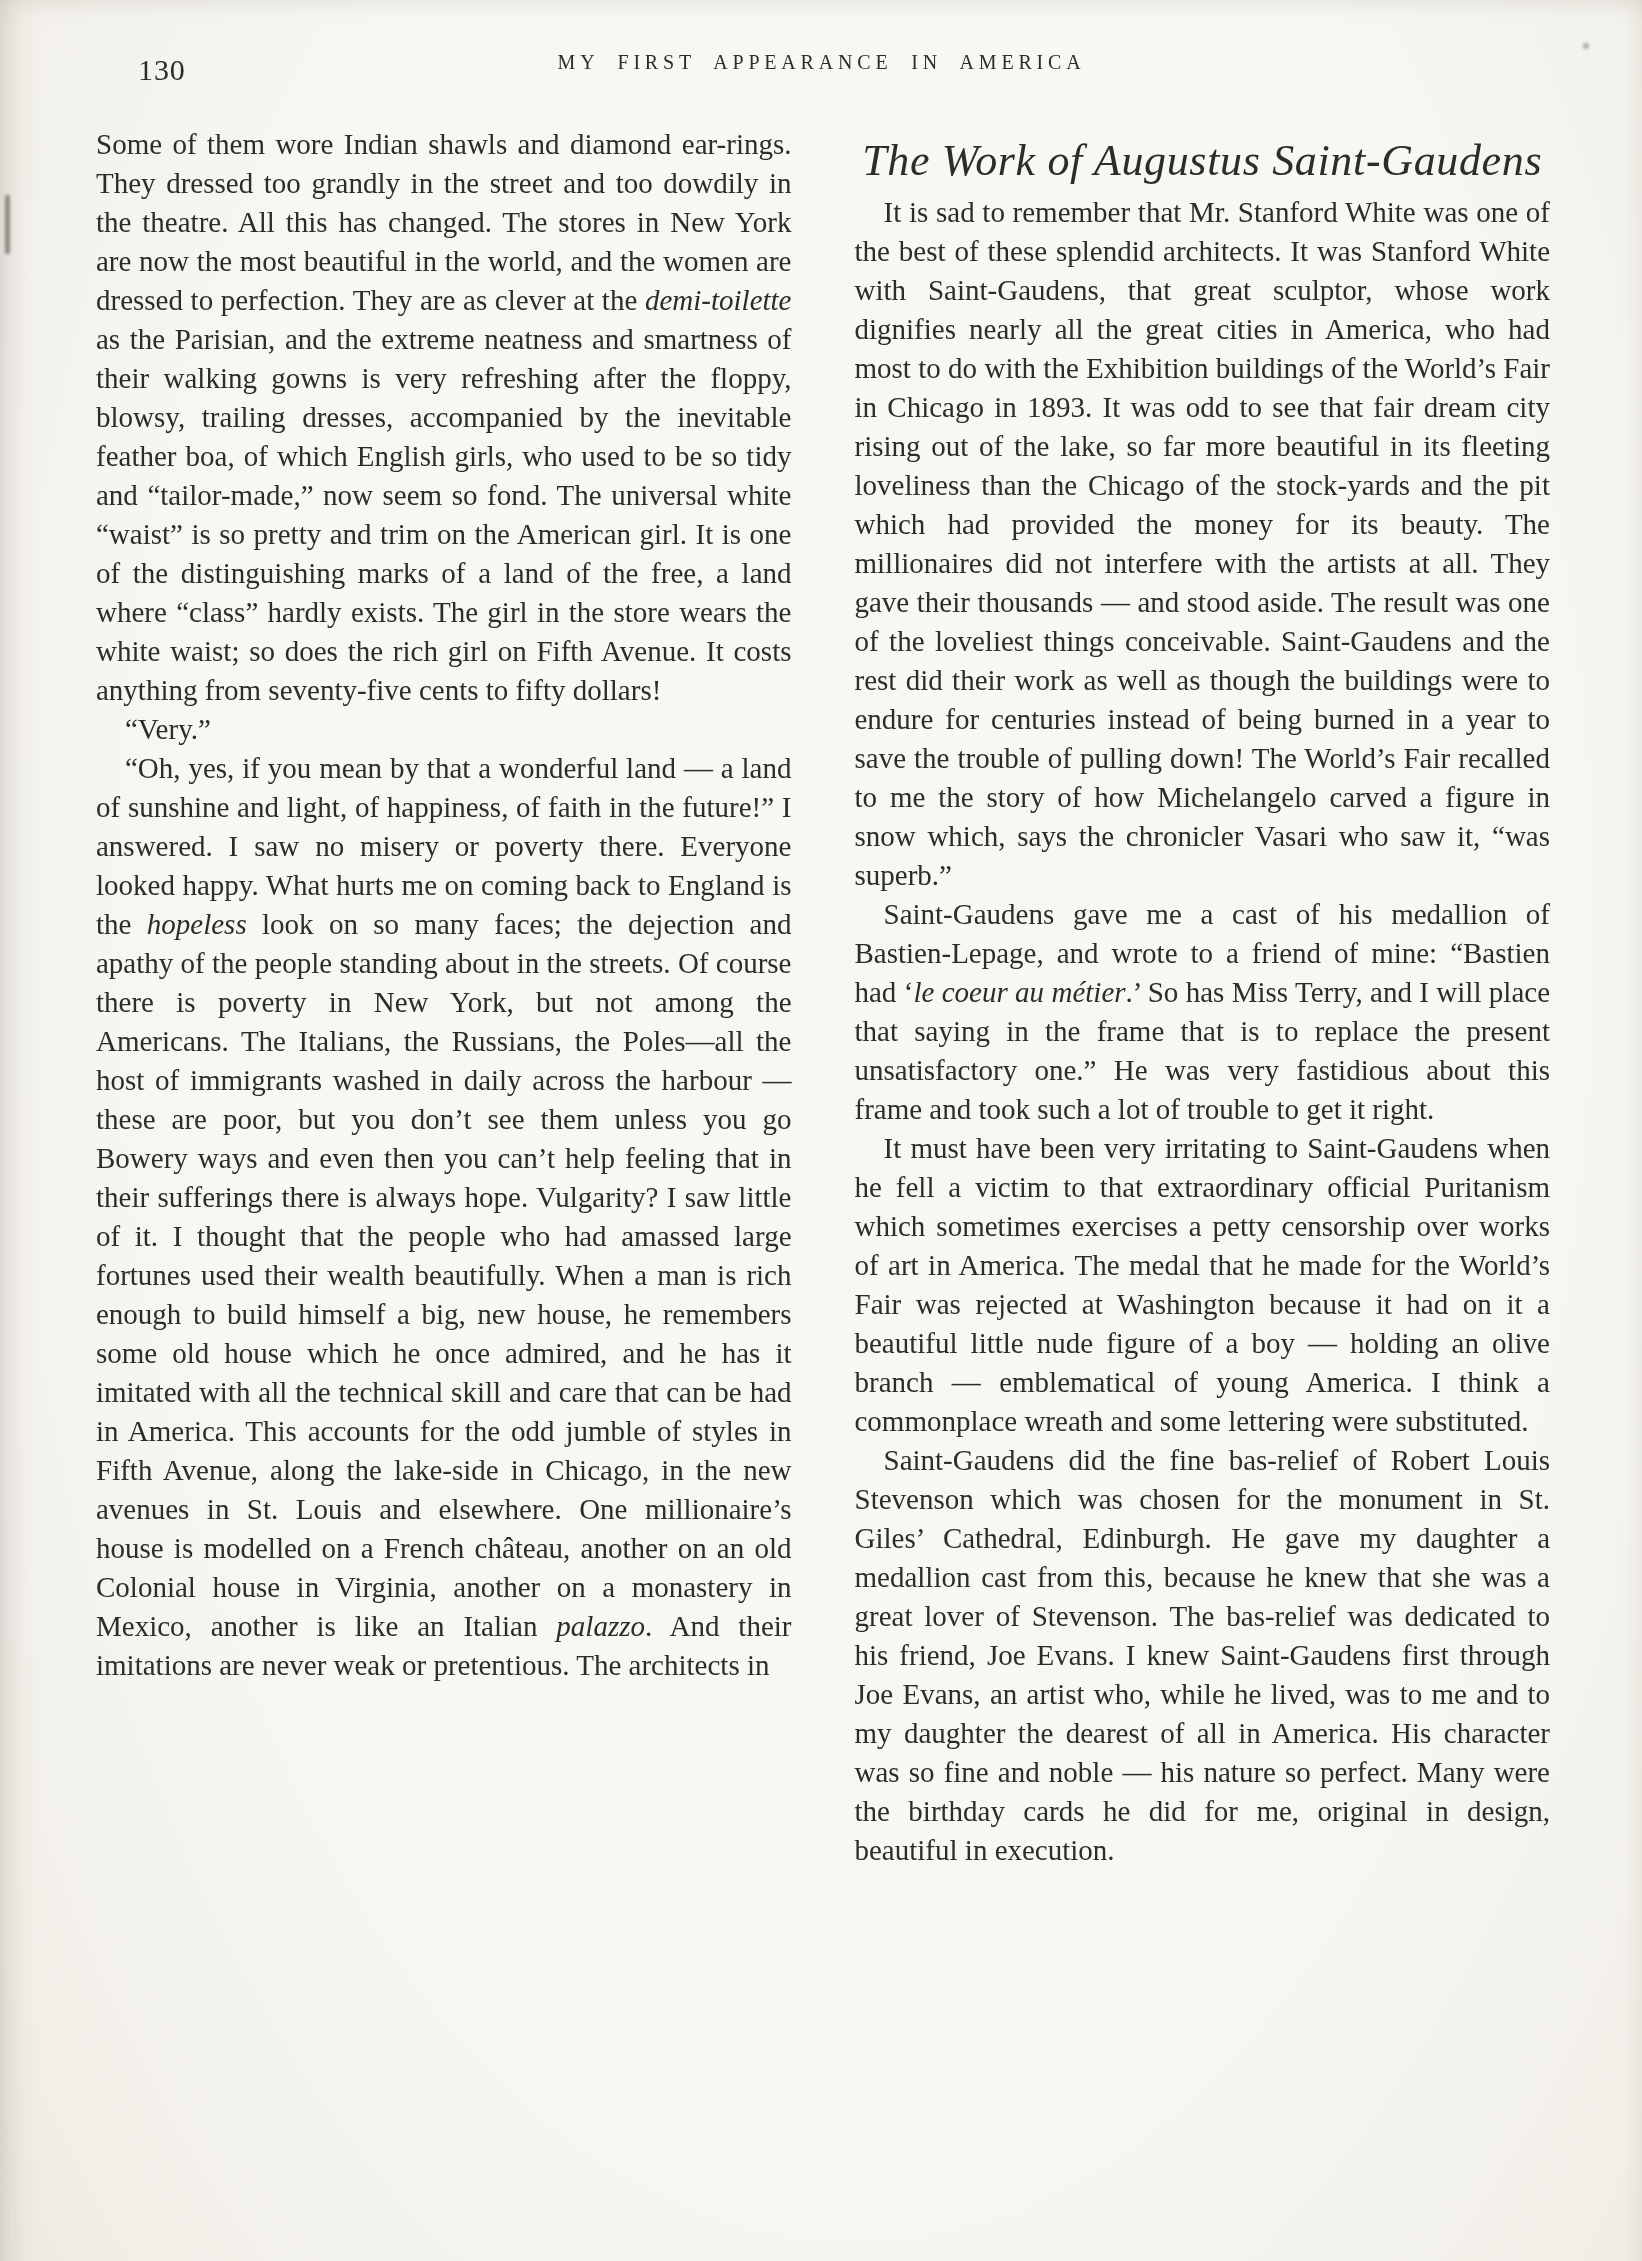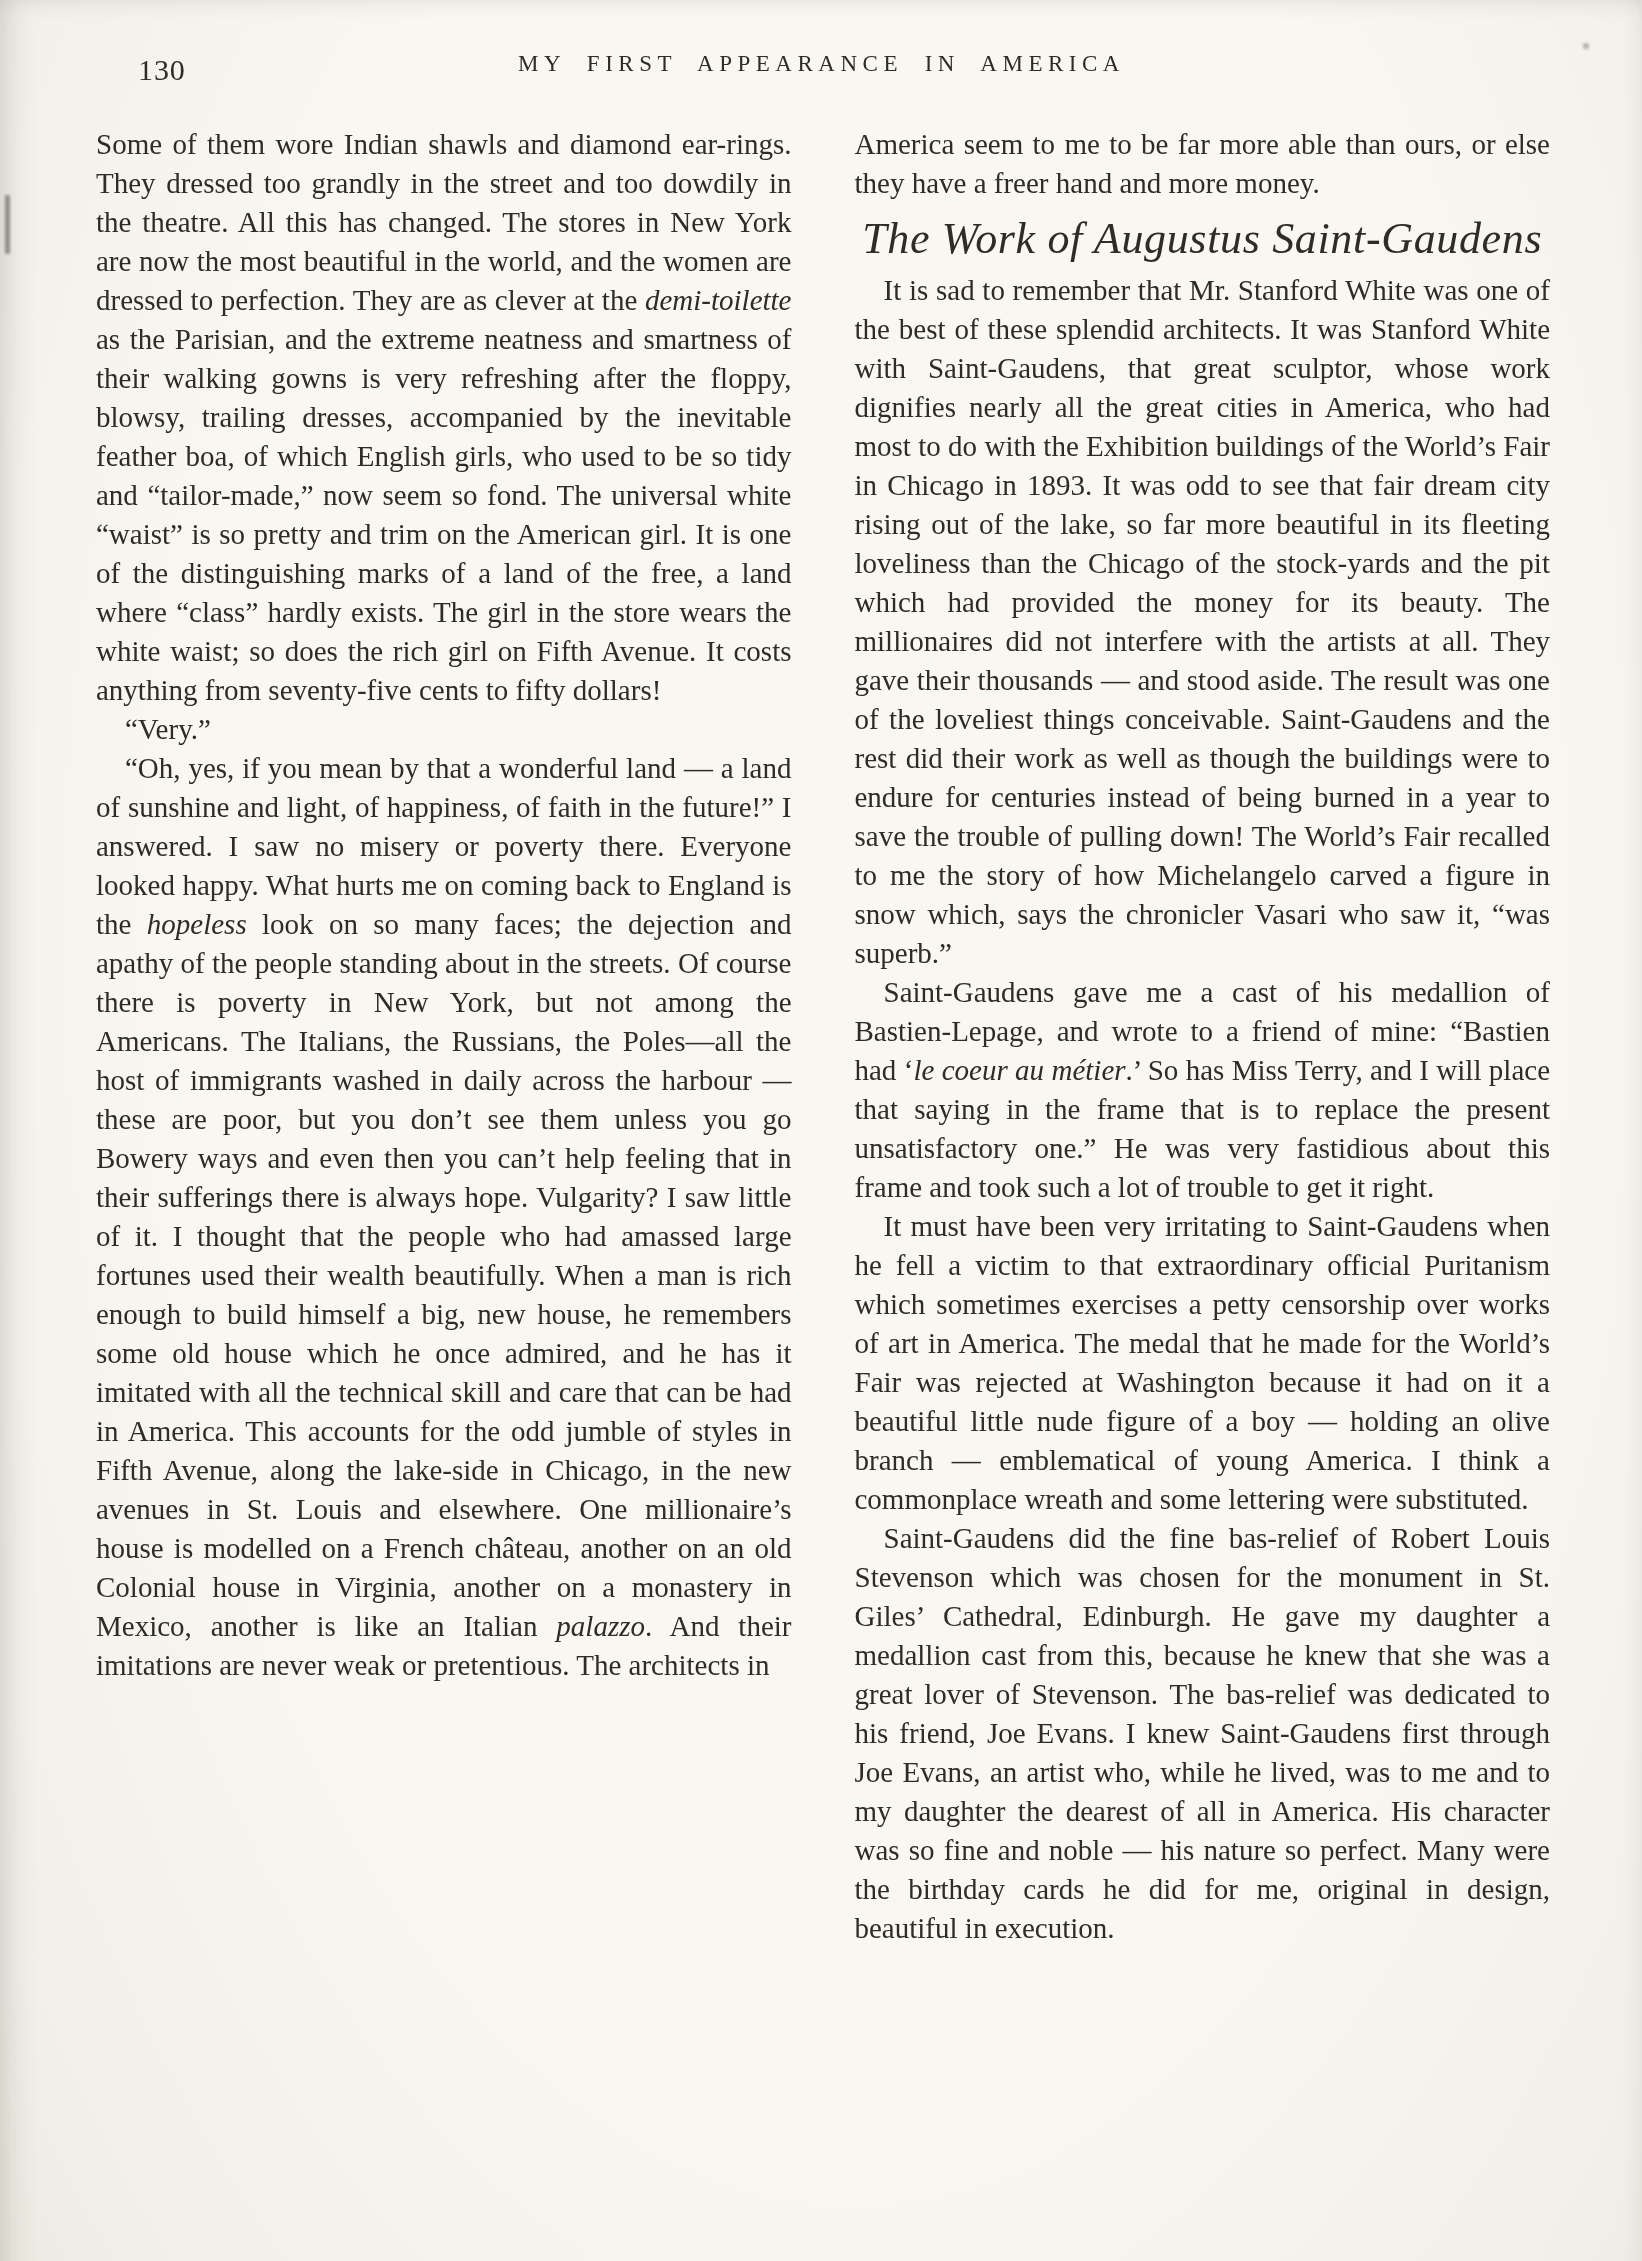--- a/index.html
+++ b/index.html
@@ -29,21 +29,21 @@
     font-size: 30px;
     letter-spacing: 0.9px;
     margin-left: 45px;
   }
   .running-head {
     position: absolute;
     top: 51px;
     left: 0;
     right: 0;
     text-align: center;
-    font-size: 23px;
+    font-size: 20px;
     letter-spacing: 0.24em;
     word-spacing: 0.45em;
     white-space: nowrap;
   }
   .columns {
     position: absolute;
     top: 125px;
     left: 96px;
     right: 93px;
     display: flex;
@@ -96,21 +96,20 @@
 
   <div class="running-head">MY FIRST APPEARANCE IN AMERICA</div>
 
   <div class="columns">
     <div class="column">
         <p class="para flush">Some of them wore Indian shawls and diamond ear-rings. They dressed too grandly in the street and too dowdily in the theatre. All this has changed. The stores in New York are now the most beautiful in the world, and the women are dressed to perfection. They are as clever at the <i>demi-toilette</i> as the Parisian, and the extreme neatness and smartness of their walking gowns is very refreshing after the floppy, blowsy, trailing dresses, accompanied by the inevitable feather boa, of which English girls, who used to be so tidy and “tailor-made,” now seem so fond. The universal white “waist” is so pretty and trim on the American girl. It is one of the distinguishing marks of a land of the free, a land where “class” hardly exists. The girl in the store wears the white waist; so does the rich girl on Fifth Avenue. It costs anything from seventy-five cents to fifty dollars!</p>
         <p class="para">“Very.”</p>
         <p class="para">“Oh, yes, if you mean by that a wonderful land — a land of sunshine and light, of happiness, of faith in the future!” I answered. I saw no misery or poverty there. Everyone looked happy. What hurts me on coming back to England is the <i>hopeless</i> look on so many faces; the dejection and apathy of the people standing about in the streets. Of course there is poverty in New York, but not among the Americans. The Italians, the Russians, the Poles—all the host of immigrants washed in daily across the harbour — these are poor, but you don’t see them unless you go Bowery ways and even then you can’t help feeling that in their sufferings there is always hope. Vulgarity? I saw little of it. I thought that the people who had amassed large fortunes used their wealth beautifully. When a man is rich enough to build himself a big, new house, he remembers some old house which he once admired, and he has it imitated with all the technical skill and care that can be had in America. This accounts for the odd jumble of styles in Fifth Avenue, along the lake-side in Chicago, in the new avenues in St. Louis and elsewhere. One millionaire’s house is modelled on a French château, another on an old Colonial house in Virginia, another on a monastery in Mexico, another is like an Italian <i>palazzo</i>. And their imitations are never weak or pretentious. The architects in</p>
       </div>
     <div class="column">
-        <p class="para flush">America seem to me to be far more able than ours, or else they have a freer hand and more money.</p>
         <h2 class="section-heading">The Work of Augustus Saint-Gaudens</h2>
         <p class="para">It is sad to remember that Mr. Stanford White was one of the best of these splendid architects. It was Stanford White with Saint-Gaudens, that great sculptor, whose work dignifies nearly all the great cities in America, who had most to do with the Exhibition buildings of the World’s Fair in Chicago in 1893. It was odd to see that fair dream city rising out of the lake, so far more beautiful in its fleeting loveliness than the Chicago of the stock-yards and the pit which had provided the money for its beauty. The millionaires did not interfere with the artists at all. They gave their thousands — and stood aside. The result was one of the loveliest things conceivable. Saint-Gaudens and the rest did their work as well as though the buildings were to endure for centuries instead of being burned in a year to save the trouble of pulling down! The World’s Fair recalled to me the story of how Michelangelo carved a figure in snow which, says the chronicler Vasari who saw it, “was superb.”</p>
         <p class="para">Saint-Gaudens gave me a cast of his medallion of Bastien-Lepage, and wrote to a friend of mine: “Bastien had ‘<i>le coeur au métier</i>.’ So has Miss Terry, and I will place that saying in the frame that is to replace the present unsatisfactory one.” He was very fastidious about this frame and took such a lot of trouble to get it right.</p>
         <p class="para">It must have been very irritating to Saint-Gaudens when he fell a victim to that extraordinary official Puritanism which sometimes exercises a petty censorship over works of art in America. The medal that he made for the World’s Fair was rejected at Washington because it had on it a beautiful little nude figure of a boy — holding an olive branch — emblematical of young America. I think a commonplace wreath and some lettering were substituted.</p>
         <p class="para">Saint-Gaudens did the fine bas-relief of Robert Louis Stevenson which was chosen for the monument in St. Giles’ Cathedral, Edinburgh. He gave my daughter a medallion cast from this, because he knew that she was a great lover of Stevenson. The bas-relief was dedicated to his friend, Joe Evans. I knew Saint-Gaudens first through Joe Evans, an artist who, while he lived, was to me and to my daughter the dearest of all in America. His character was so fine and noble — his nature so perfect. Many were the birthday cards he did for me, original in design, beautiful in execution.</p>
       </div>
   </div>
 
   <div class="smudge edge-bar s1"></div>
 

